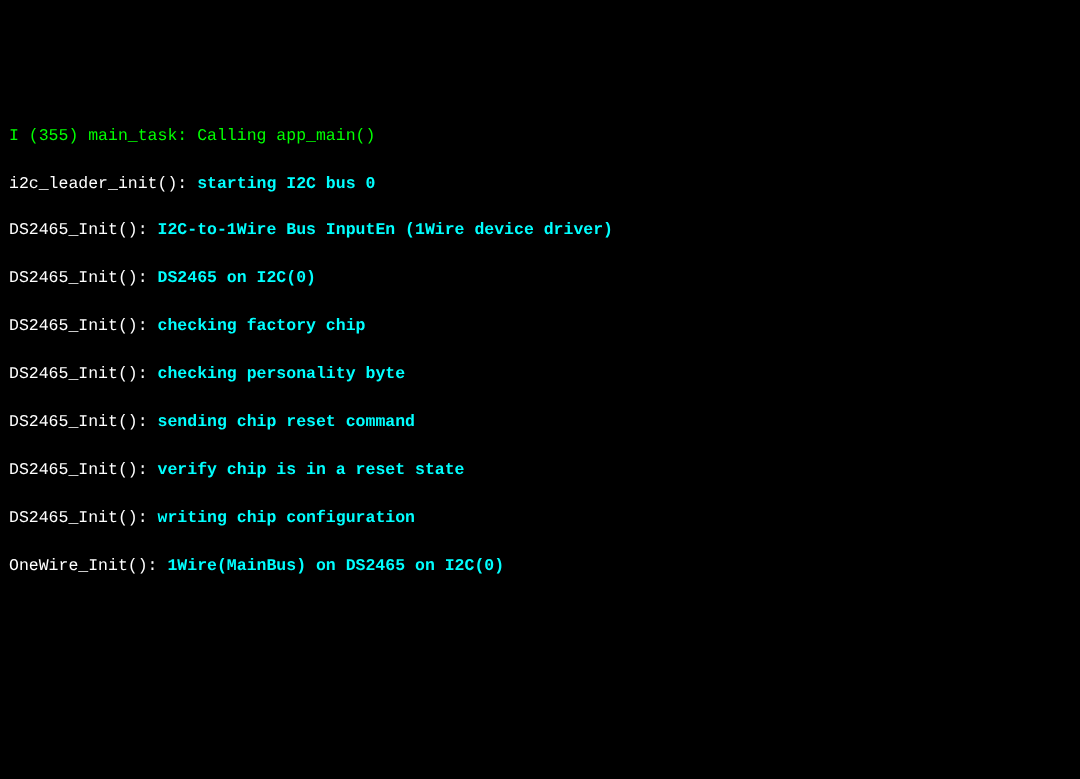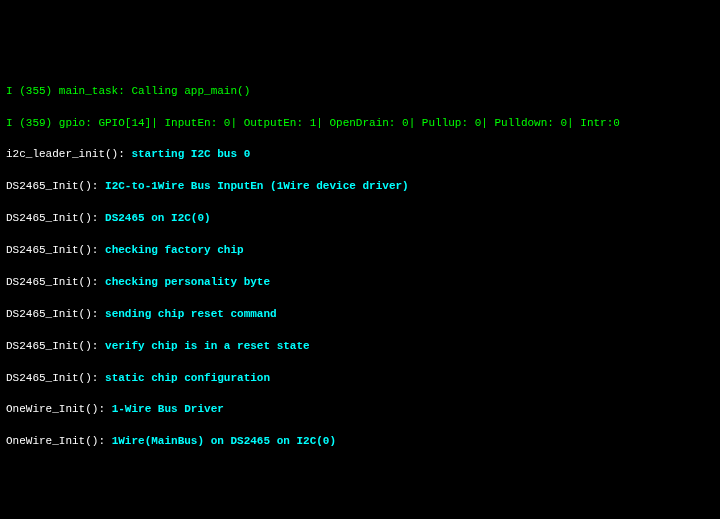--- a/index.html
+++ b/index.html
@@ -24,30 +24,28 @@
     .white { color: #ffffff; margin-top: 13px; }
     .line { display: block; }
   </style>
 </head>
 <body>
 
 
 
 <div>
 <span class="line green">I (355) main_task: Calling app_main()</span>
-<span class="line green">I (359) gpio: GPIO[14]| InputEn: 0| OutputEn: 1| OpenDrain: 0| Pullup: 0| Pulldown: 0| Intr:0 </span>
 <span class="line"><span class="white">i2c_leader_init(): </span><span class="cyan">starting I2C bus 0</span></span>
 <span class="line"><span class="white">DS2465_Init(): </span><span class="cyan">I2C-to-1Wire Bus InputEn (1Wire device driver)</span></span>
 <span class="line"><span class="white">DS2465_Init(): </span><span class="cyan">DS2465 on I2C(0)</span></span>
 <span class="line"><span class="white">DS2465_Init(): </span><span class="cyan">checking factory chip</span></span>
 <span class="line"><span class="white">DS2465_Init(): </span><span class="cyan">checking personality byte</span></span>
 <span class="line"><span class="white">DS2465_Init(): </span><span class="cyan">sending chip reset command</span></span>
 <span class="line"><span class="white">DS2465_Init(): </span><span class="cyan">verify chip is in a reset state</span></span>
-<span class="line"><span class="white">DS2465_Init(): </span><span class="cyan">static chip configuration</span></span>
-<span class="line"><span class="white">OneWire_Init(): </span><span class="cyan">1-Wire Bus Driver</span></span>
+<span class="line"><span class="white">DS2465_Init(): </span><span class="cyan">writing chip configuration</span></span>
 <span class="line"><span class="white">OneWire_Init(): </span><span class="cyan">1Wire(MainBus) on DS2465 on I2C(0)</span></span>
 
 
 
 
 
 
 
 
 

